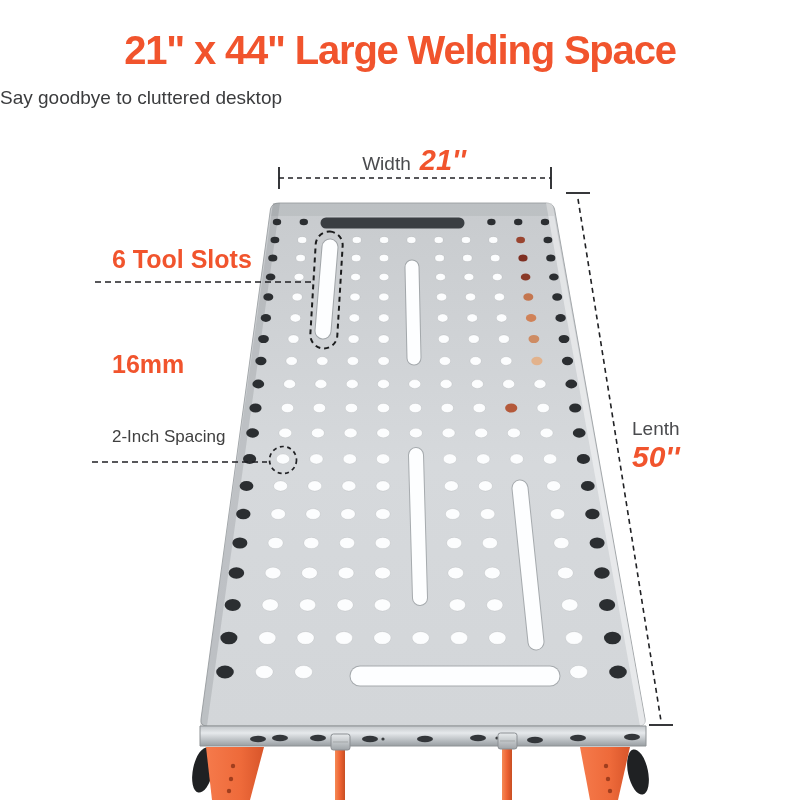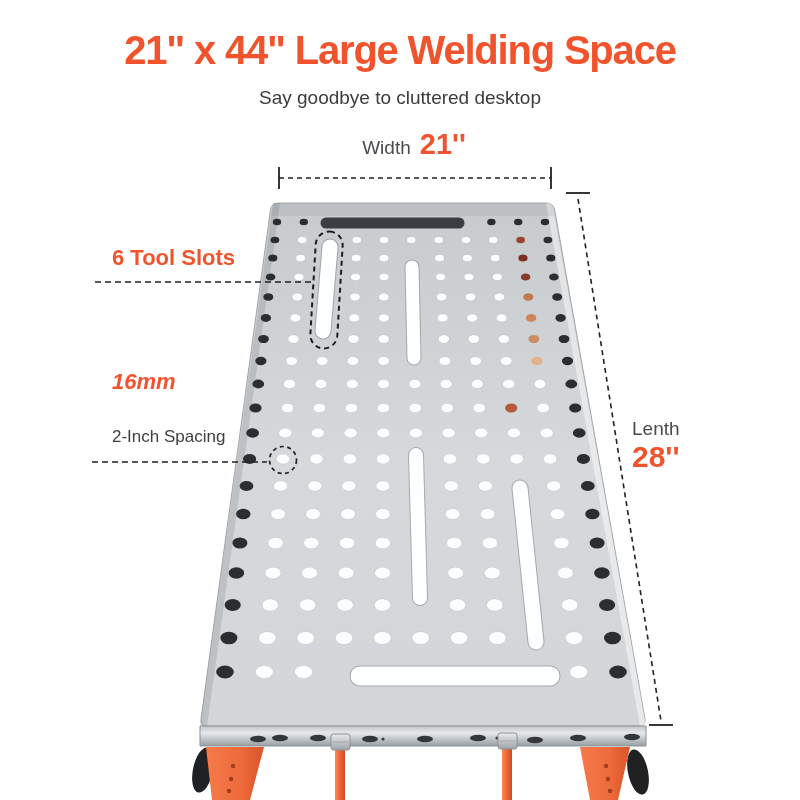--- a/index.html
+++ b/index.html
@@ -1,32 +1,32 @@
 <!DOCTYPE html>
 <html style="--accent: #F1542D;"><head>
 <meta charset="utf-8">
 <style>
   html,body{margin:0;padding:0;background:#ffffff;}
   .stage{position:relative;width:800px;height:800px;background:#fff;overflow:hidden;
          font-family:"Liberation Sans",sans-serif;}
   .page-title{position:absolute;top:28px;left:0;width:800px;text-align:center;
               font-size:40px;font-weight:800;letter-spacing:-1.2px;color:var(--accent,#F1542D);}
-  .page-subtitle{position:absolute;top:87px;left:0;width:800px;text-align:center;
+  .page-subtitle{position:absolute;top:87px;left:0;width:800px;text-align:left;
                  font-size:19px;font-weight:400;color:#3B3C3E;}
-  .width-label{position:absolute;top:128px;left:277px;width:274px;display:flex;
+  .width-label{position:absolute;top:144px;left:277px;width:274px;display:flex;
                justify-content:center;align-items:baseline;gap:9px;}
   .dim-word{font-size:19px;color:#4A4B4E;}
-  .dim-value{font-size:29px;font-weight:700;color:var(--accent,#F1542D);}
+  .dim-value{font-size:29px;font-weight:700;color:var(--accent,#F1542D);font-style:italic;}
   .length-label{position:absolute;top:376px;left:632px;line-height:1.05;}
   .length-label .dim-word{display:block;margin-top:43px;}
   .length-label .dim-value{display:block;margin-top:2px;font-size:30px;}
   .callout{position:absolute;color:var(--accent,#F1542D);font-weight:700;
-           font-size:22px;line-height:1.1;}
+           font-size:25px;line-height:1.1;}
   .callout-slots{top:246px;left:112px;}
-  .callout-holes{top:370px;left:112px;font-style:italic;}
+  .callout-holes{top:351px;left:112px;}
   .callout-sub{position:absolute;top:427px;left:112px;font-size:17px;color:#404040;}
   svg.illustration{position:absolute;left:0;top:0;width:800px;height:800px;}
 </style>
 </head>
 <body>
 
 <div class="stage">
 
   <div class="page-title">21" x 44" Large Welding Space</div>
   <div class="page-subtitle">Say goodbye to cluttered desktop</div>
@@ -304,21 +304,21 @@
       </g>
     </svg>
 
   <div class="width-label">
     <span class="dim-word">Width</span>
     <span class="dim-value">21''</span>
   </div>
 
   <div class="length-label">
     <span class="dim-word">Lenth</span>
-    <span class="dim-value">28''</span>
+    <span class="dim-value">50''</span>
   </div>
 
   <div class="callout callout-slots">6 Tool Slots</div>
 
   <div class="callout callout-holes">
     <div>16mm</div>
   </div>
   <div class="callout-sub">2-Inch Spacing</div>
 
 </div>

